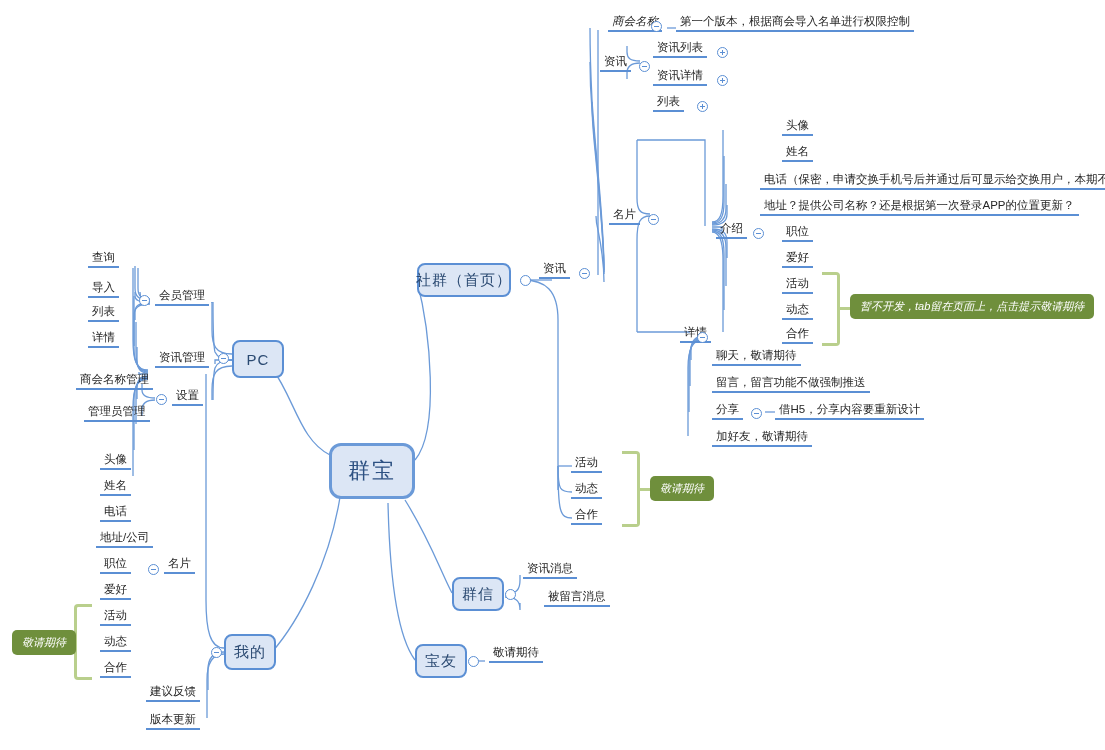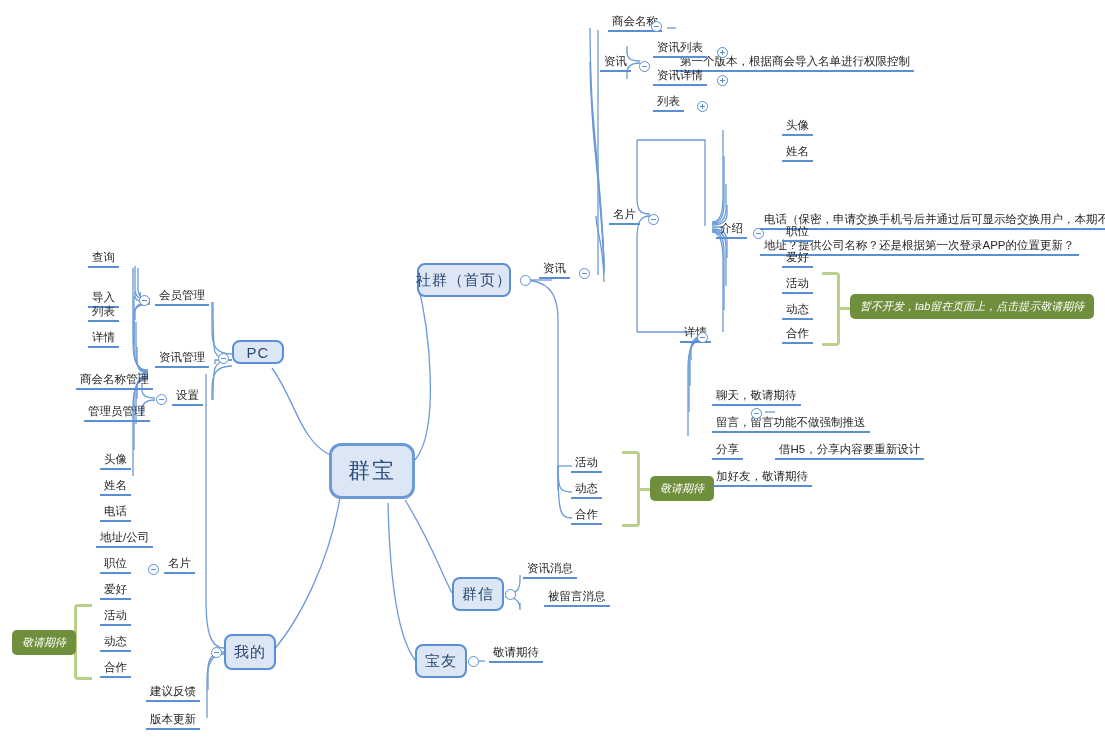--- a/index.html
+++ b/index.html
@@ -45,21 +45,21 @@
   
   .tnode {
     position: absolute;
     white-space: nowrap;
     font-size: 11.5px;
     color: #262626;
     line-height: 14px;
     padding: 0 4px 2px 4px;
     border-bottom: 2.5px solid #5b8fd4;
   }
-  .tnode.thin { border-bottom-width: 2px; margin-top: 40px; }
+  .tnode.thin { border-bottom-width: 2px; }
   
   .toggle {
     position: absolute;
     width: 11px; height: 11px;
     border: 1px solid #5b8fd4;
     border-radius: 50%;
     background: #ffffff;
   }
   .toggle::before {
     content: "";
@@ -210,34 +210,34 @@
       <path d="M505,597 C518,597 520,603 520,610 L520,603"></path>
 
       <path d="M470,661 L485,661"></path>
     </g>
   </svg>
 
   <div class="boxnode root" style="left:329px; top:443px; width:86px; height:56px;">
     <span>群宝</span>
   </div>
 
-  <div class="boxnode lvl1" style="left:232px; top:340px; width:52px; height:24px;">
+  <div class="boxnode lvl1" style="left:232px; top:340px; width:52px; height:38px;">
     <span>PC</span>
   </div>
   <div class="toggle" style="left:218px; top:353px;"></div>
 
   <div class="tnode" style="left:155px; top:288px;">
     <span>会员管理</span>
   </div>
   <div class="toggle" style="left:139px; top:295px;"></div>
 
   <div class="tnode" style="left:88px; top:250px;">
     <span>查询</span>
   </div>
-  <div class="tnode" style="left:88px; top:290px;">
+  <div class="tnode" style="left:88px; top:280px;">
     <span>导入</span>
   </div>
   <div class="tnode" style="left:88px; top:304px;">
     <span>列表</span>
   </div>
   <div class="tnode" style="left:88px; top:330px;">
     <span>详情</span>
   </div>
 
   <div class="tnode" style="left:155px; top:350px;">
@@ -310,21 +310,21 @@
   <div class="boxnode lvl1" style="left:417px; top:263px; width:94px; height:34px;">
     <span>社群（首页）</span>
   </div>
   <div class="toggle plain" style="left:520px; top:275px;"></div>
 
   <div class="tnode" style="left:539px; top:261px;">
     <span>资讯</span>
   </div>
   <div class="toggle" style="left:579px; top:268px;"></div>
 
-  <div class="tnode" style="left:608px; top:14px;">
+  <div class="tnode" style="left:608px; top:14px;font-style:italic;">
     <span>商会名称</span>
   </div>
   <div class="toggle" style="left:651px; top:21px;"></div>
   <div class="tnode thin" style="left:676px; top:14px;">
     <span>第一个版本，根据商会导入名单进行权限控制</span>
   </div>
 
   <div class="tnode" style="left:600px; top:54px;">
     <span>资讯</span>
   </div>

